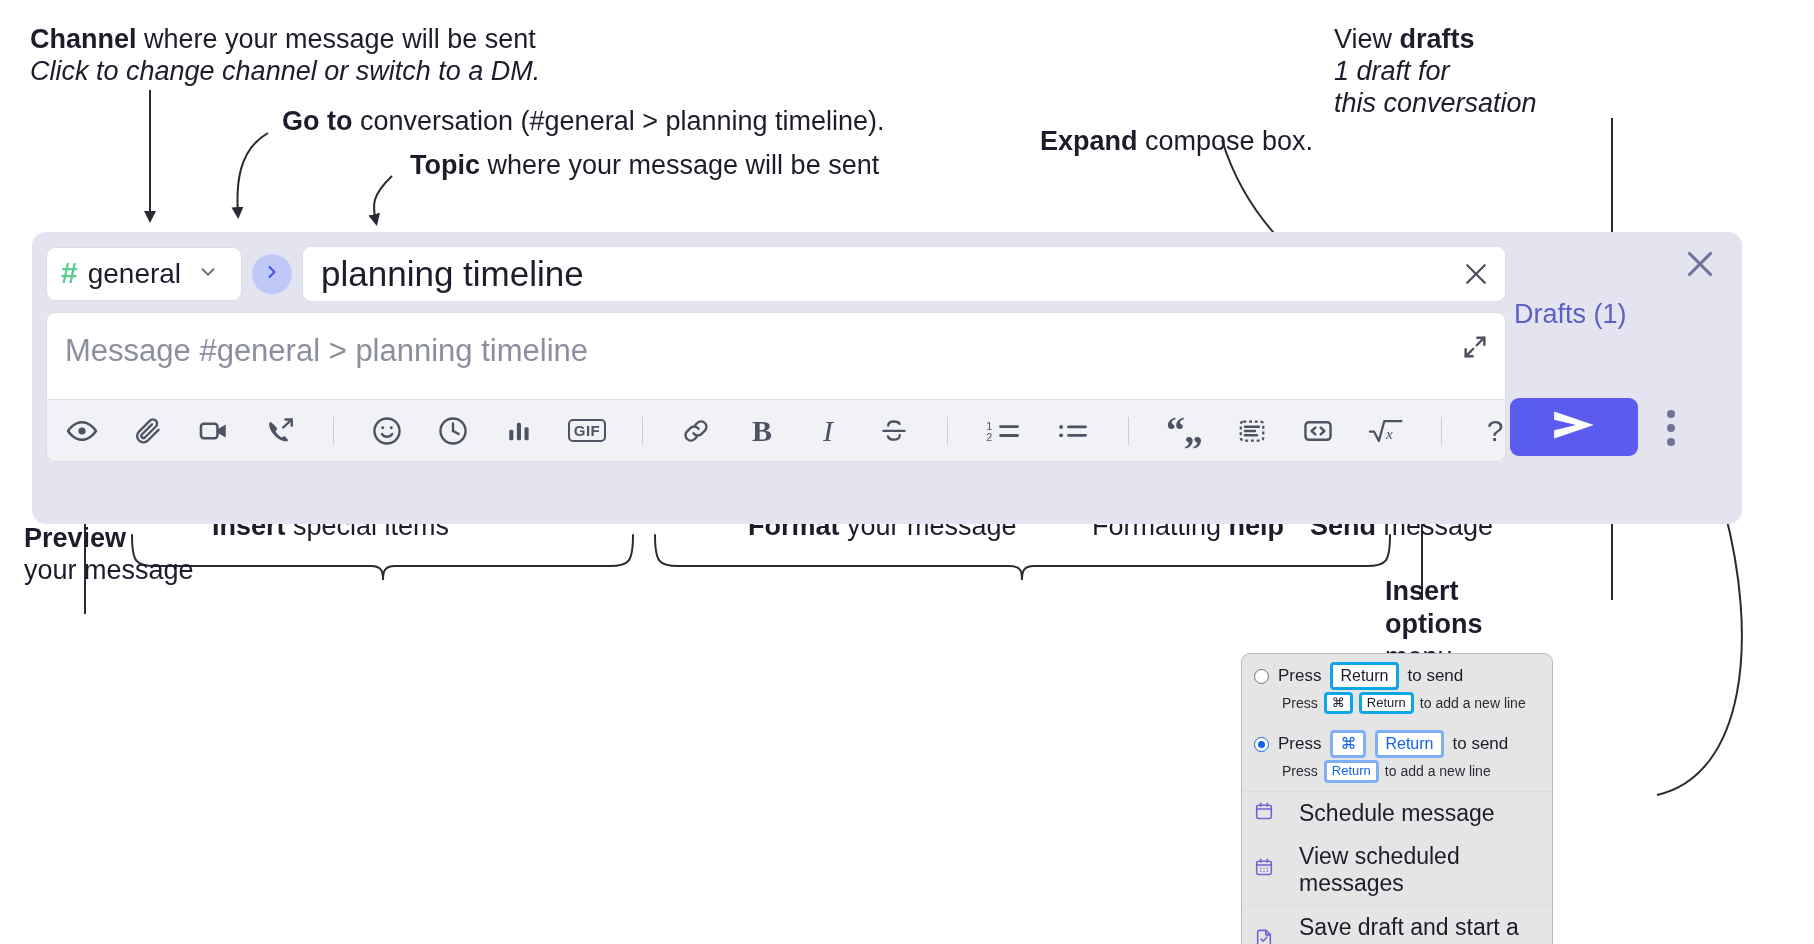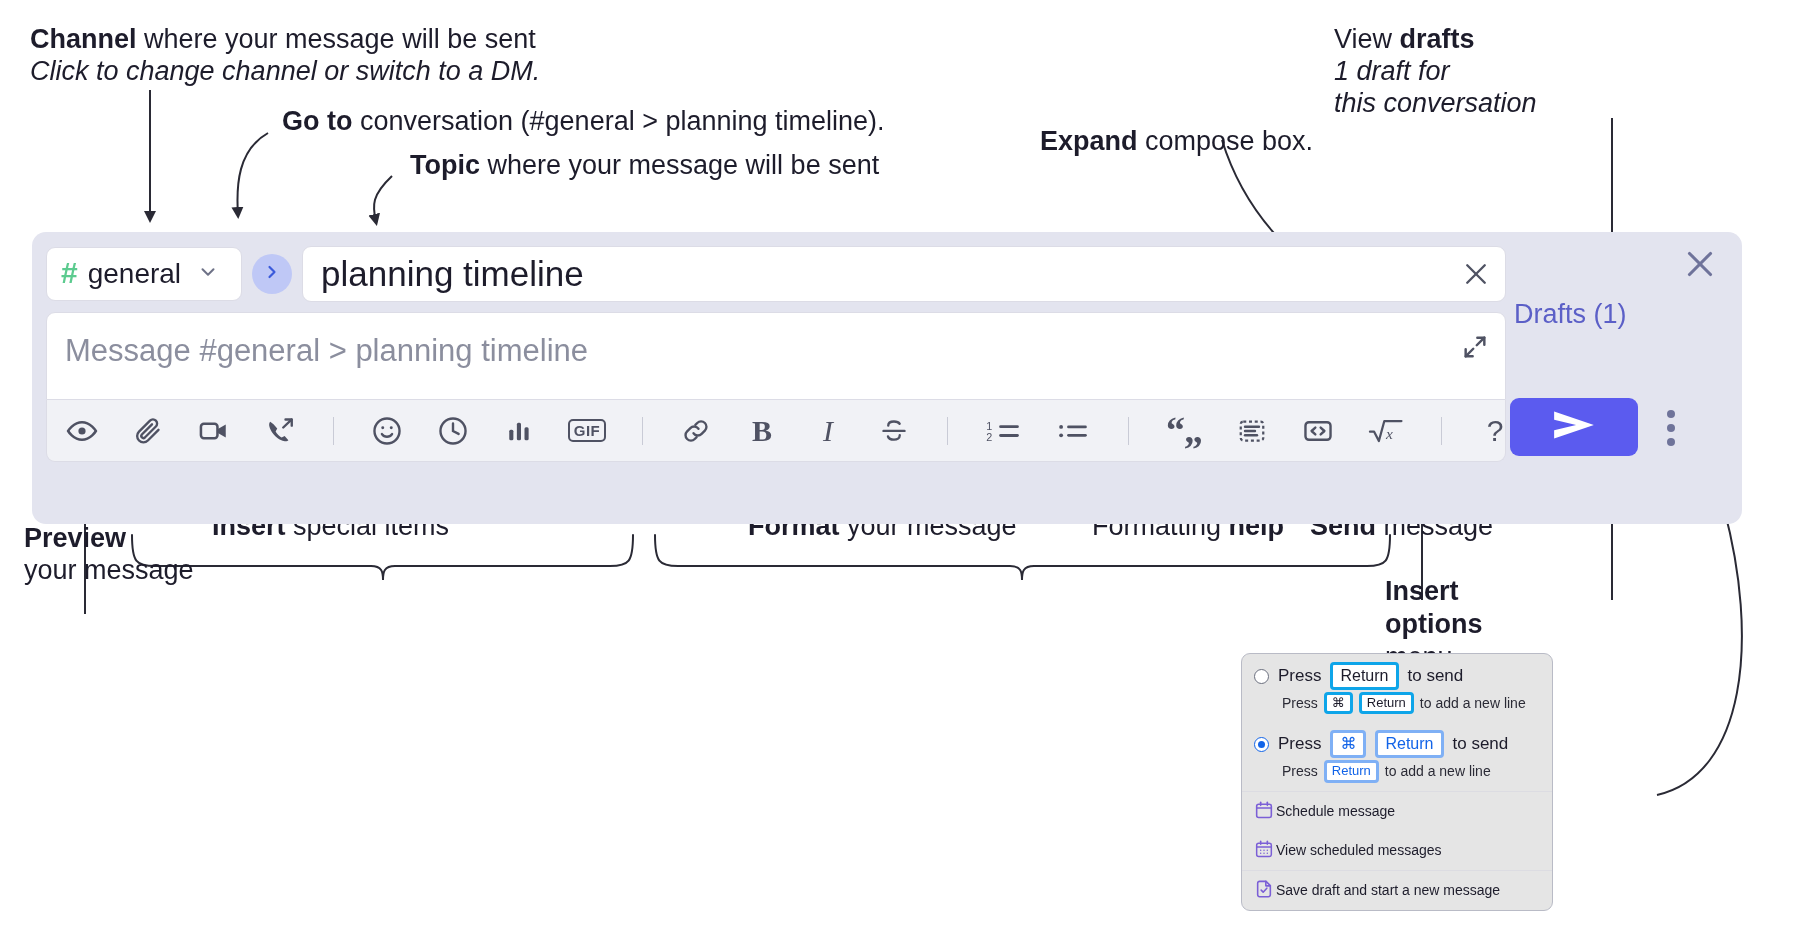--- a/index.html
+++ b/index.html
@@ -183,22 +183,22 @@
   }
   .key{
     border:3px solid #0ea5e9;border-radius:4px;
     padding:1px 7px;font-size:16px;line-height:1.25;
     display:inline-block;background:#fff;color:#1d1c2b;text-align:right;
   }
   .key.sm{font-size:13px;padding:0px 5px;}
   .key.blue{border-color:#7fb0f5;color:#1264e8;}
   .menu-div{height:1px;background:#dcdce2;}
   .menu-item{
-    display:flex;align-items:center;gap:2px;
-    padding:8px 12px;font-size:14px;cursor:pointer;
+    display:flex;align-items:center;gap:25px;
+    padding:8px 12px;font-size:23px;cursor:pointer;
   }
   .menu-item svg{flex:0 0 auto;}
 
   
   #leaders{position:absolute;inset:0;pointer-events:none;}
 </style>
 </head>
 <body>
 
 <div class="stage">

